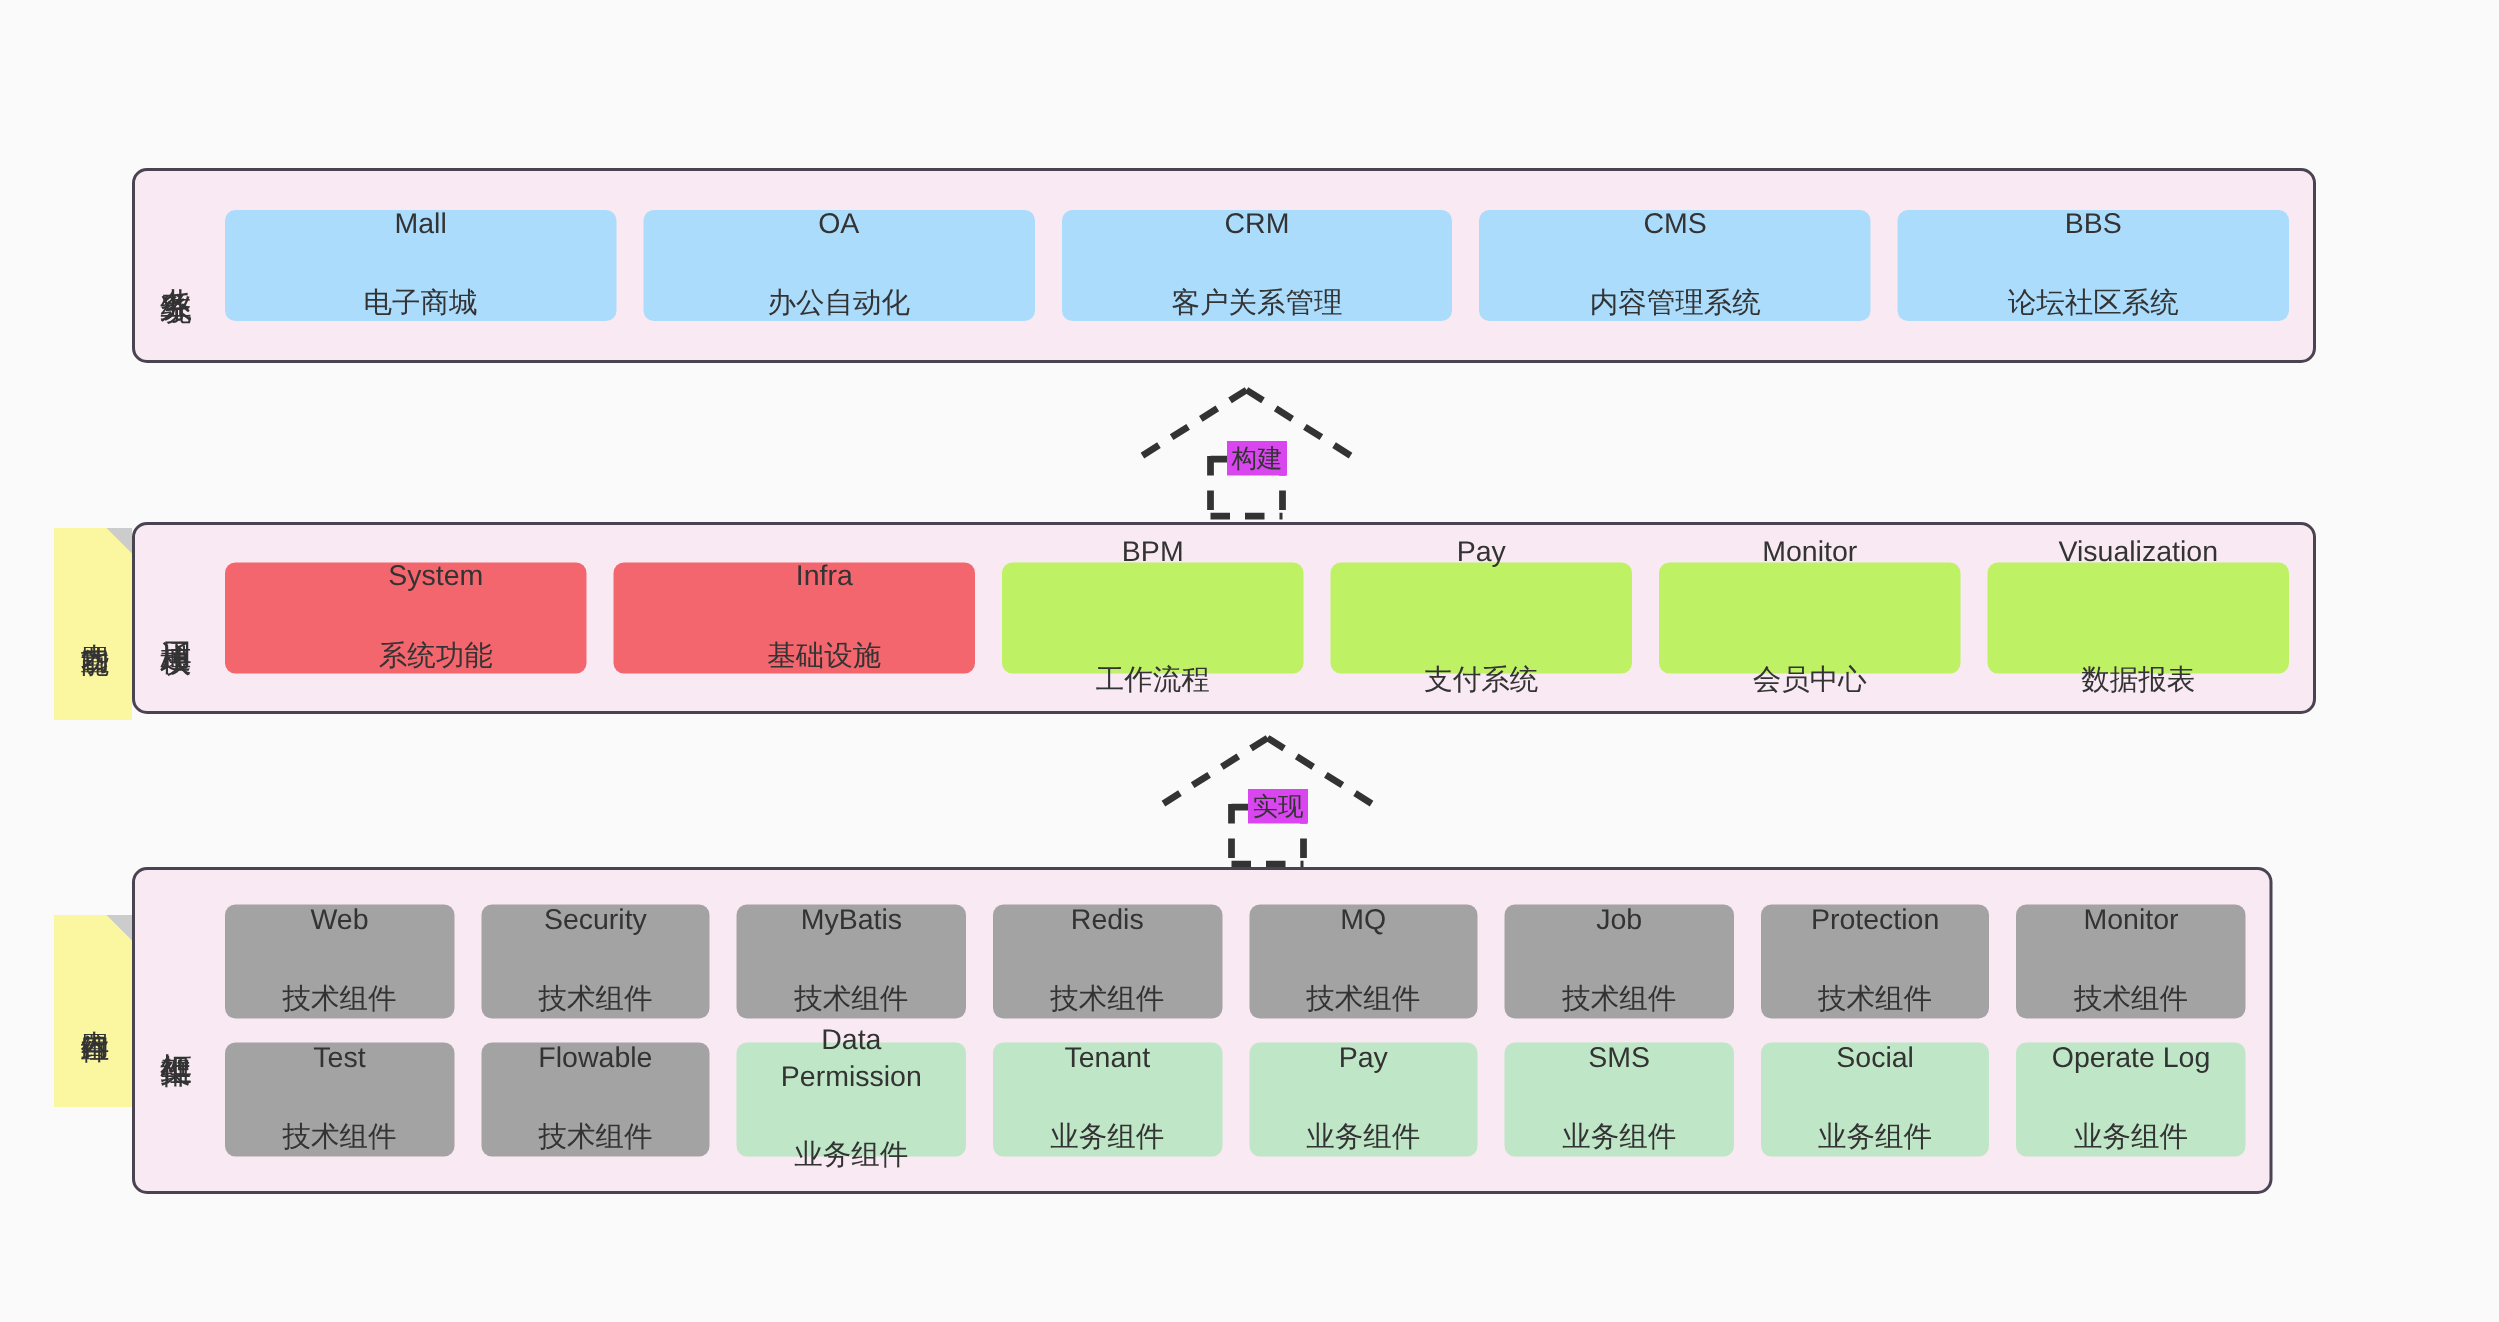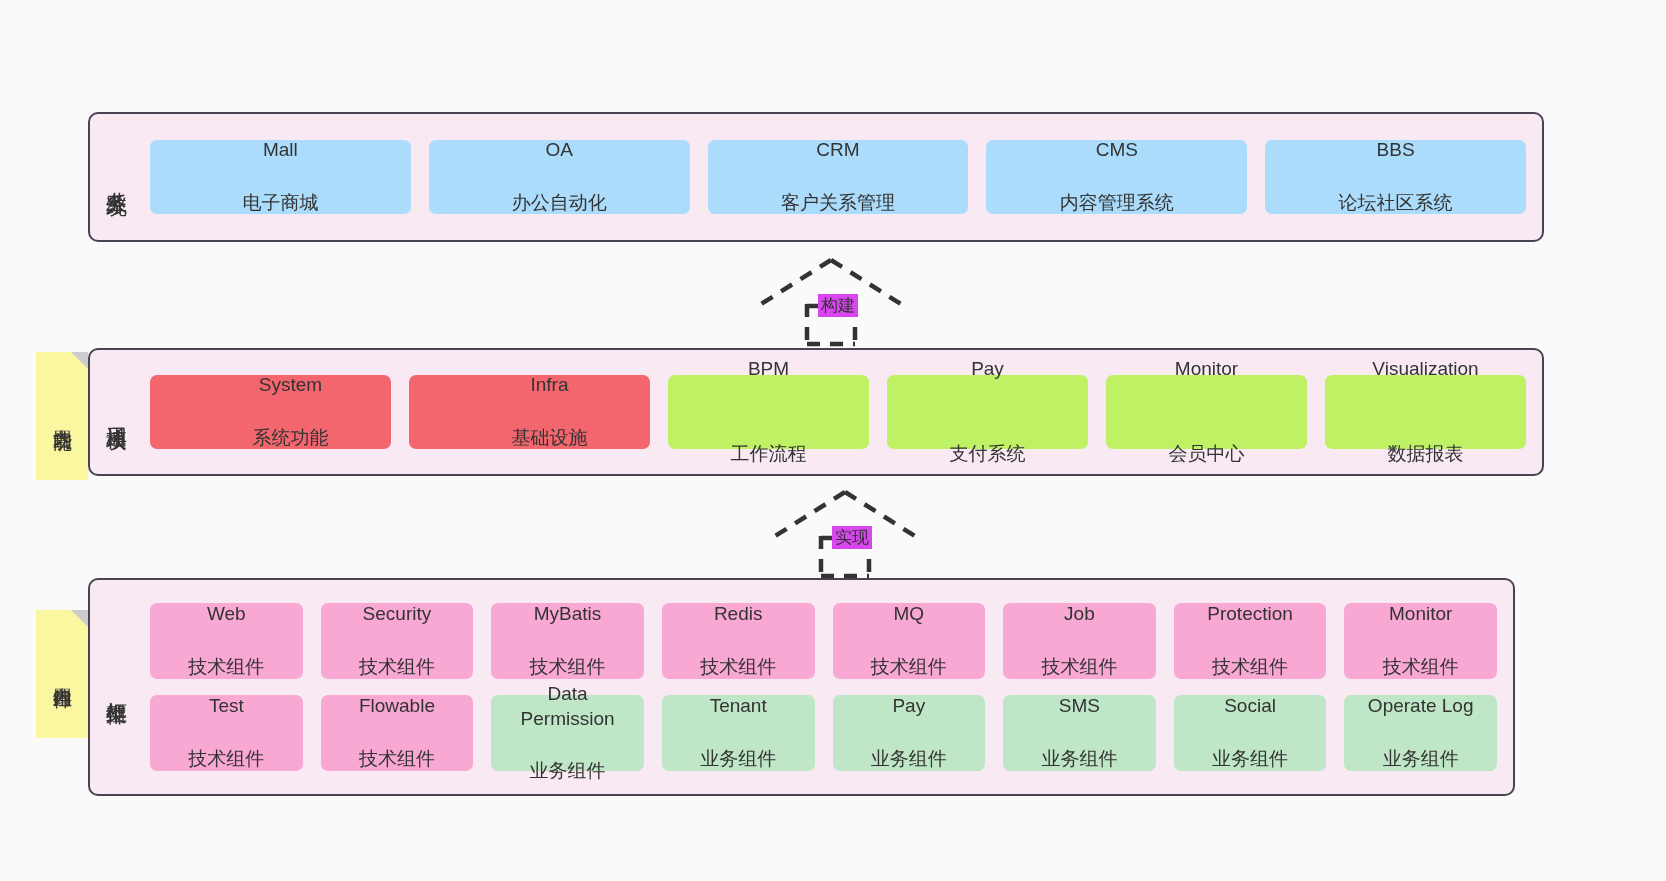--- a/index.html
+++ b/index.html
@@ -60,21 +60,21 @@
     font-size: 19px;
     line-height: 1.3;
     padding: 6px 4px;
   }
   .card .t1 { white-space: pre-line; }
   .card .t2 { white-space: pre-line; margin-top: 28px; }
 
   .c-blue      { background: #abdcfc; }
   .c-red       { background: #f4666e; padding-left: 44px; }
   .c-pink      { background: #bef264; gap: 32px; }
-  .c-green     { background: #f9a8d4; justify-content: center; }
+  .c-green     { background: #a3a3a3; justify-content: center; }
   .c-lightgreen{ background: #bfe6c6; }
 
   
   #layer-business { left: 88px;  top: 112px; width: 1456px; height: 130px; }
   #layer-common   { left: 88px;  top: 348px; width: 1456px; height: 128px; }
   #layer-frame    { left: 88px;  top: 578px; width: 1427px; height: 218px; }
 
   #layer-business .card { height: 74px; }
   #layer-common   .card { height: 74px; }
   #layer-frame    .card { height: 76px; }

